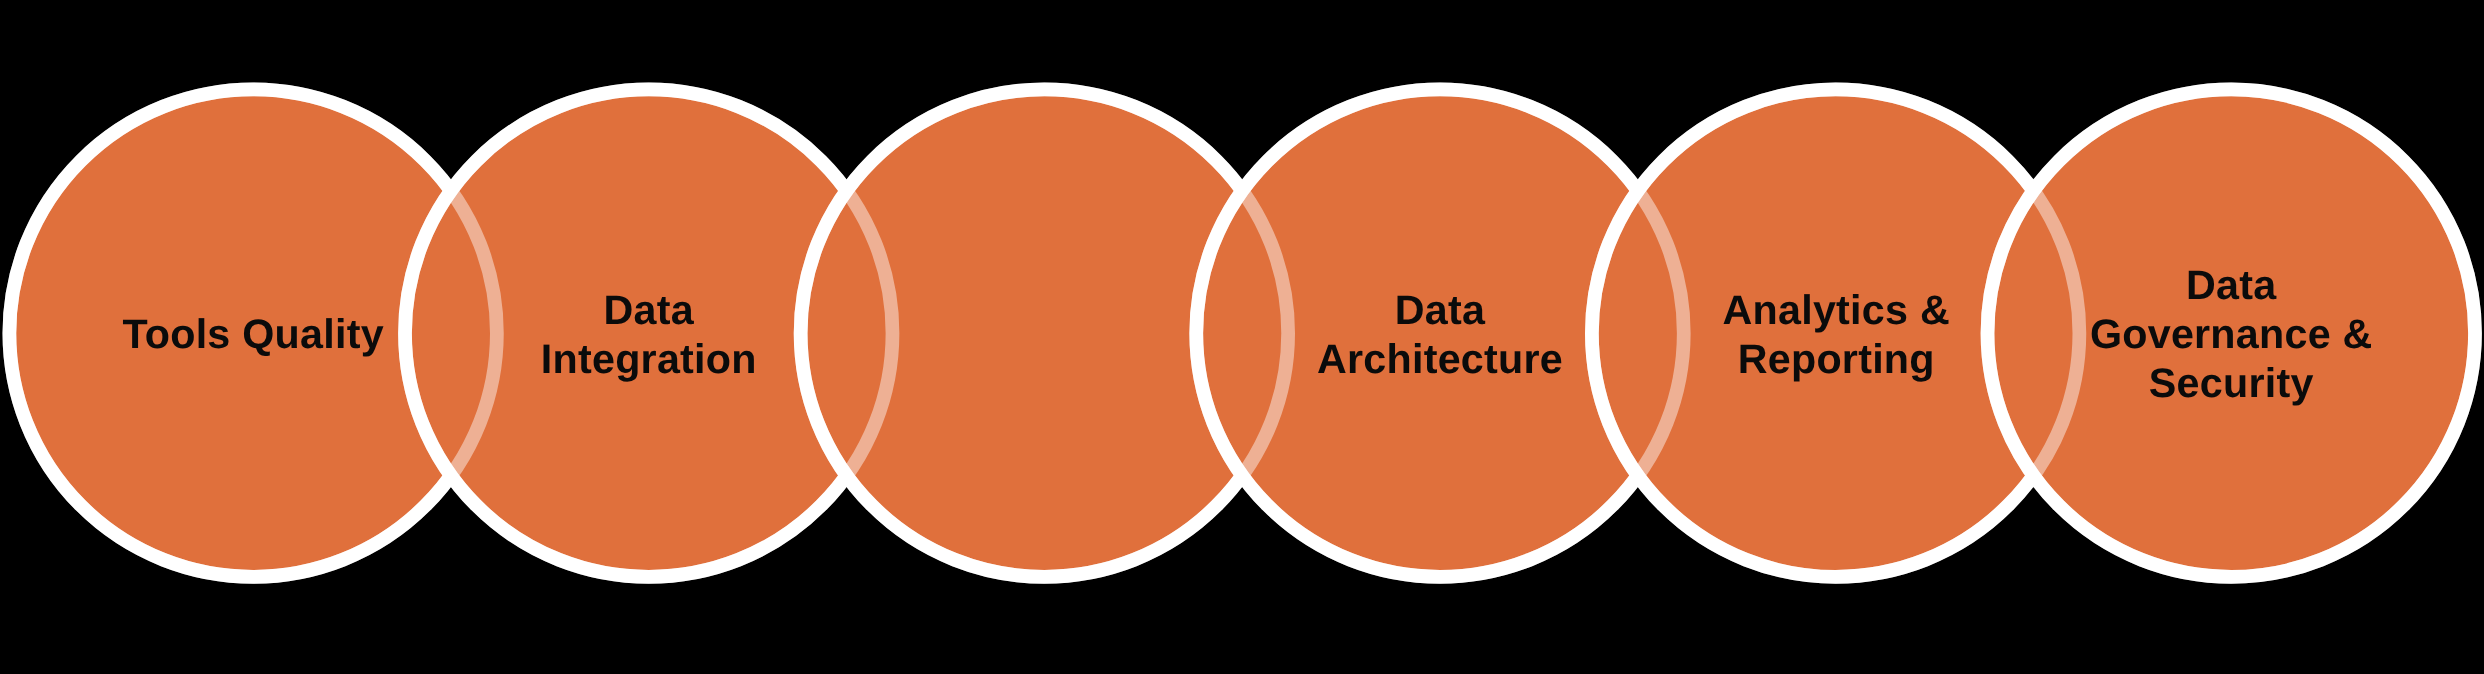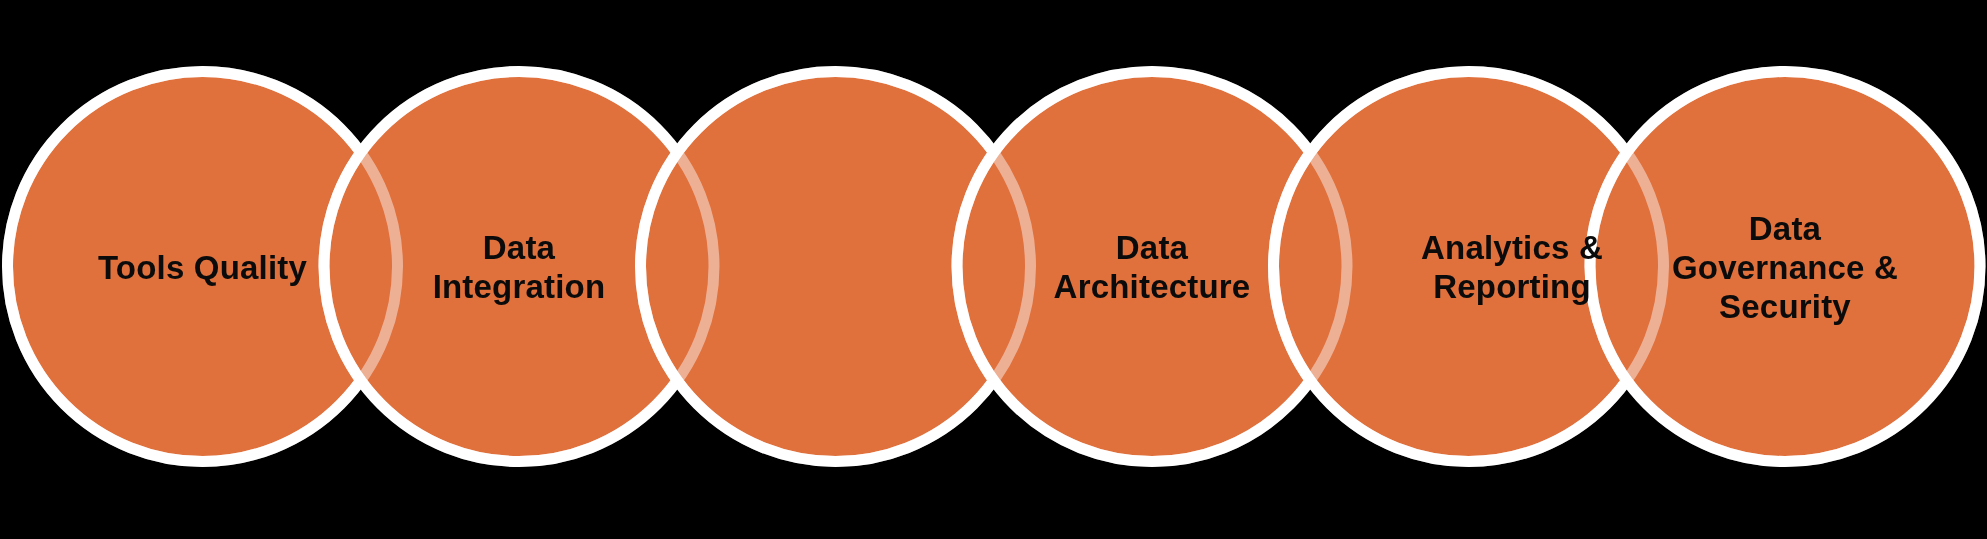--- a/index.html
+++ b/index.html
@@ -44,21 +44,21 @@
     font-weight: 700;
     font-size: 33px;
     line-height: 39px;
     letter-spacing: 0.2px;
     color: var(--label-text, #0b0b0b);
   }
   .pos-1 { left: 202.5px; }
   .pos-2 { left: 519px;   }
   .pos-3 { left: 835.5px; }
   .pos-4 { left: 1152px;  }
-  .pos-5 { left: 1512px;}
+  .pos-5 { left: 1469px;}
   .pos-6 { left: 1785px;  }
 </style>
 </head>
 <body>
 
 <div class="stage">
 
   <svg class="venn-svg" width="1987" height="539" viewBox="0 0 1987 539">
 
     <circle class="vc" cx="202.5" cy="266.5" r="195"></circle>

